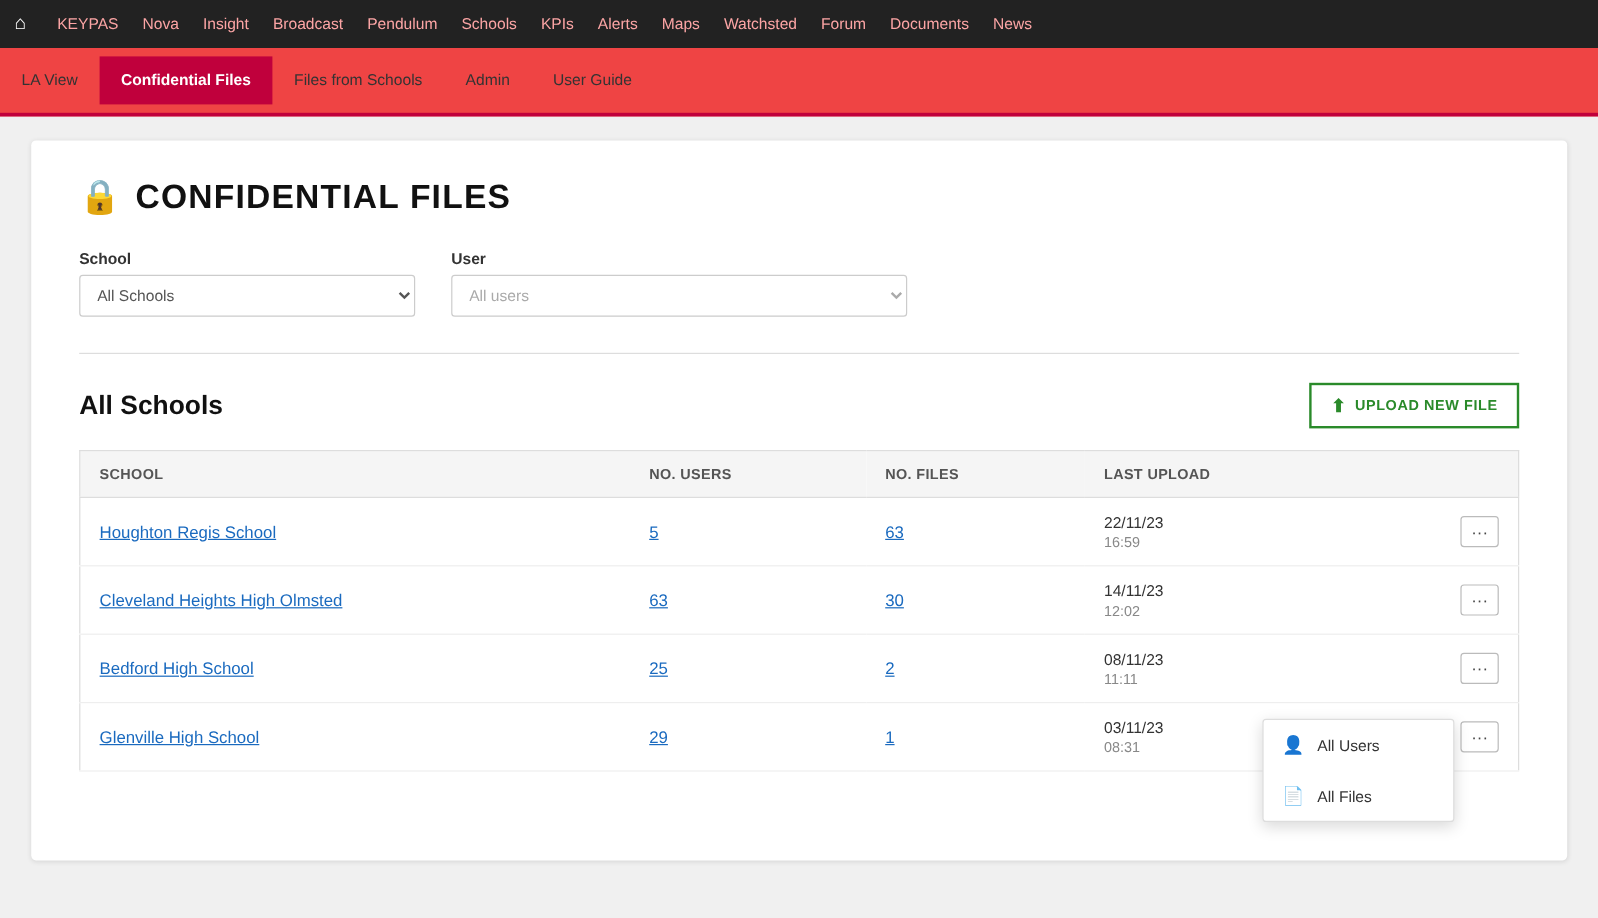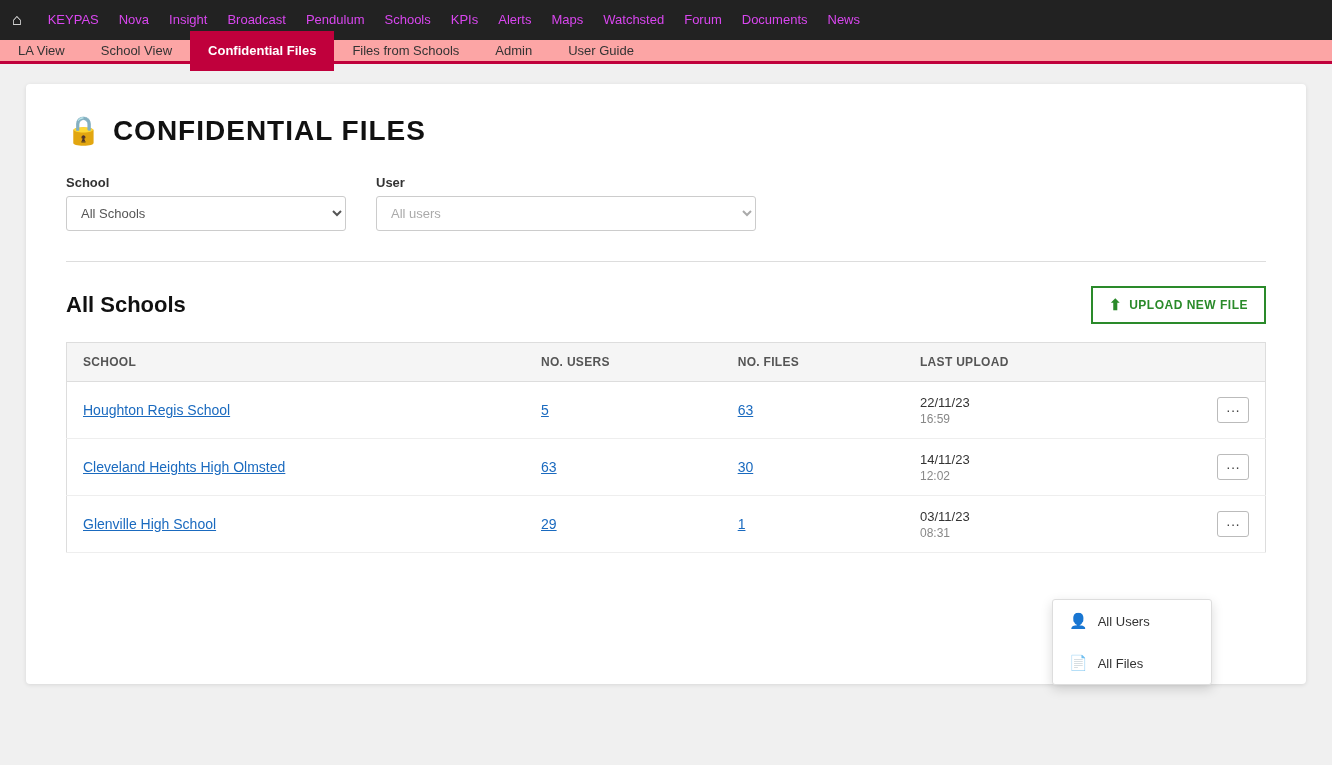--- a/index.html
+++ b/index.html
@@ -12,34 +12,34 @@
       align-items: center;
       padding: 0 12px;
       height: 40px;
     }
     .top-nav .home-icon {
       color: #fff;
       margin-right: 16px;
       font-size: 16px;
     }
     .top-nav a {
-      color: #d946ef;
+      color: #fca5a5;
       text-decoration: none;
       padding: 0 10px;
       font-size: 13px;
       line-height: 40px;
     }
 
     
     .sub-nav {
-      background: #fca5a5;
+      background: #ef4444;
       display: flex;
       align-items: center;
       border-bottom: 3px solid #c0003c;
-      height: 24px;
+      height: 57px;
     }
     .sub-nav a {
       text-decoration: none;
       color: #333;
       padding: 0 18px;
       line-height: 40px;
       font-size: 13px;
     }
     .sub-nav a.active {
       background: #c0003c;
@@ -222,21 +222,20 @@
   <a>Alerts</a>
   <a>Maps</a>
   <a>Watchsted</a>
   <a>Forum</a>
   <a>Documents</a>
   <a>News</a>
 </nav>
 
 <nav class="sub-nav">
   <a>LA View</a>
-  <a>School View</a>
   <a class="active">Confidential Files</a>
   <a>Files from Schools</a>
   <a>Admin</a>
   <a>User Guide</a>
 </nav>
 
 <div class="main-content">
 
   <div class="page-title-row">
     <span class="lock-icon">🔒</span>
@@ -296,20 +295,29 @@
         <tr>
           <td><a href="#">Cleveland Heights High Olmsted</a></td>
           <td><a href="#">63</a></td>
           <td><a href="#">30</a></td>
           <td><span class="last-upload-date">14/11/23</span><br><span class="last-upload-time">12:02</span></td>
           <td>
             <button class="more-btn">···</button>
           </td>
         </tr>
         <tr>
+          <td><a href="#">Bedford High School</a></td>
+          <td><a href="#">25</a></td>
+          <td><a href="#">2</a></td>
+          <td><span class="last-upload-date">08/11/23</span><br><span class="last-upload-time">11:11</span></td>
+          <td>
+            <button class="more-btn">···</button>
+          </td>
+        </tr>
+        <tr>
           <td><a href="#">Glenville High School</a></td>
           <td><a href="#">29</a></td>
           <td><a href="#">1</a></td>
           <td><span class="last-upload-date">03/11/23</span><br><span class="last-upload-time">08:31</span></td>
           <td>
             <button class="more-btn">···</button>
           </td>
         </tr>
       </tbody>
   </table>

